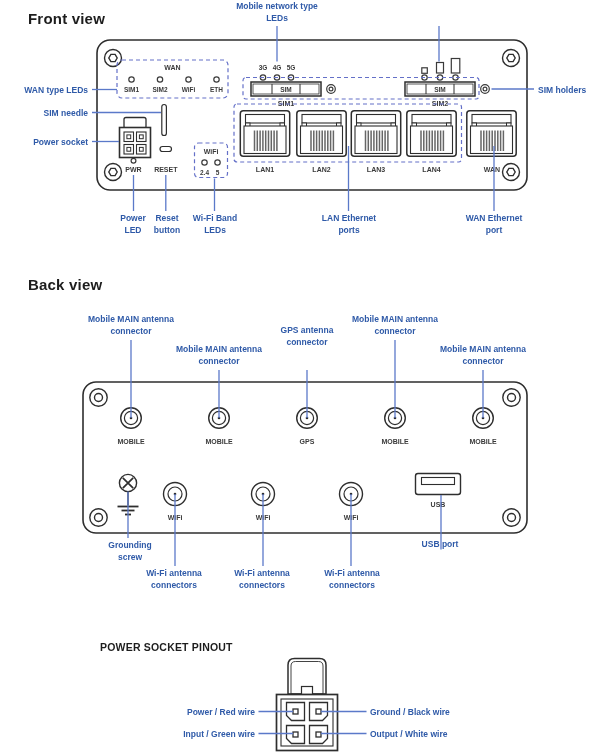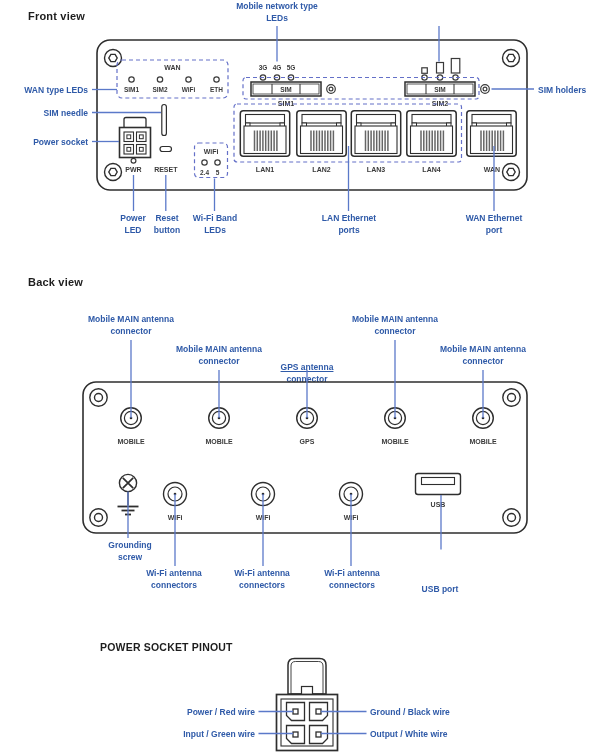--- a/index.html
+++ b/index.html
@@ -1,18 +1,18 @@
 <!DOCTYPE html>
 <html><head>
 <meta charset="utf-8">
 <style>
   html,body { margin:0; padding:0; background:#fff; }
   .stage { position:relative; width:608px; height:753px; background:#ffffff;
            font-family:"Liberation Sans", sans-serif; overflow:hidden; }
-  .title { position:absolute; color:#1d1d1d; font-weight:700; font-size:11px; letter-spacing:.2px; }
+  .title { position:absolute; color:#1d1d1d; font-weight:700; font-size:15px; letter-spacing:.2px; }
   .title.small { font-size:10.5px; }
   .co { position:absolute; color:#2f5aa8; font-size:8.5px; line-height:1.42;
         font-weight:700; white-space:pre-line; }
   .co.center { transform:translateX(-50%); text-align:center; }
   .co.right { text-align:right; }
   svg.overlay { position:absolute; left:0; top:0; }
   svg text { font-family:"Liberation Sans", sans-serif; }
   .dtx  { font-size:7px;   font-weight:700; fill:#3a3a3a; text-anchor:middle; }
   .dtx2 { font-size:6.5px; font-weight:700; fill:#3a3a3a; text-anchor:middle; }
   .so  { fill:#fff; stroke:#2e2e2e; stroke-width:1.4; }
@@ -44,35 +44,35 @@
 LEDs</div>
   <div class="co center" style="left:349px; top:212px;">LAN Ethernet
 ports</div>
   <div class="co center" style="left:494px; top:212px;">WAN Ethernet
 port</div>
 
   <div class="co center" style="left:131px; top:313px;">Mobile MAIN antenna
 connector</div>
   <div class="co center" style="left:219px; top:343px;">Mobile MAIN antenna
 connector</div>
-  <div class="co center" style="left:307px; top:361px;text-decoration:underline;">GPS antenna
+  <div class="co center" style="left:307px; top:324px;">GPS antenna
 connector</div>
   <div class="co center" style="left:395px; top:313px;">Mobile MAIN antenna
 connector</div>
   <div class="co center" style="left:483px; top:343px;">Mobile MAIN antenna
 connector</div>
   <div class="co center" style="left:130px; top:539px;text-align:center;">Grounding
 screw</div>
   <div class="co center" style="left:174px; top:567px;">Wi-Fi antenna
 connectors</div>
   <div class="co center" style="left:262px; top:567px;">Wi-Fi antenna
 connectors</div>
   <div class="co center" style="left:352px; top:567px;">Wi-Fi antenna
 connectors</div>
-  <div class="co center" style="left:440px; top:567px;margin-top:16px;">USB port</div>
+  <div class="co center" style="left:440px; top:522px;margin-top:16px;">USB port</div>
 
   <div class="co right" style="right:353px; top:705.5px; width:130px;text-align:right;">Power / Red wire</div>
   <div class="co" style="left:370px; top:705.5px;">Ground / Black wire</div>
   <div class="co right" style="right:353px; top:727.5px; width:130px;">Input / Green wire</div>
   <div class="co" style="left:370px; top:727.5px;">Output / White wire</div>
 
   <svg class="overlay" width="608" height="753" viewBox="0 0 608 753">
     <defs>
       <g id="screwA">
           <circle r="8.5" class="so"></circle>

